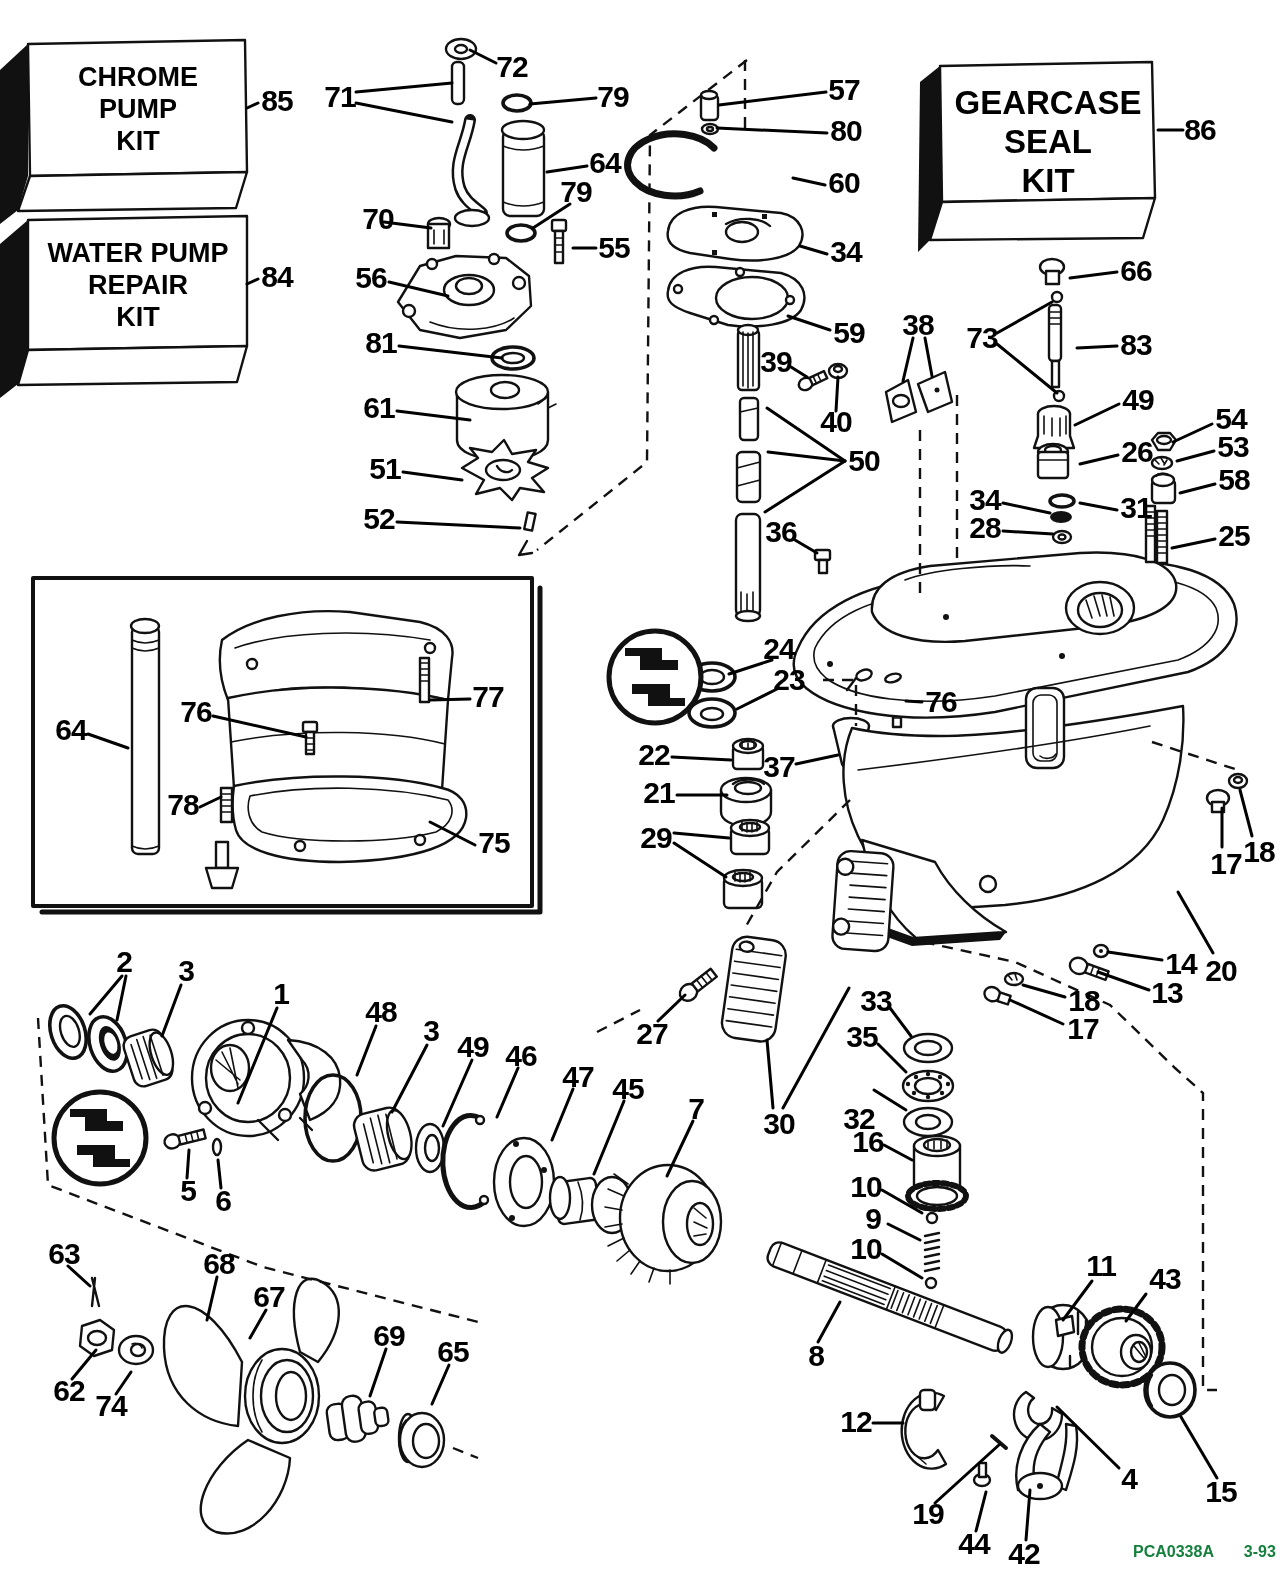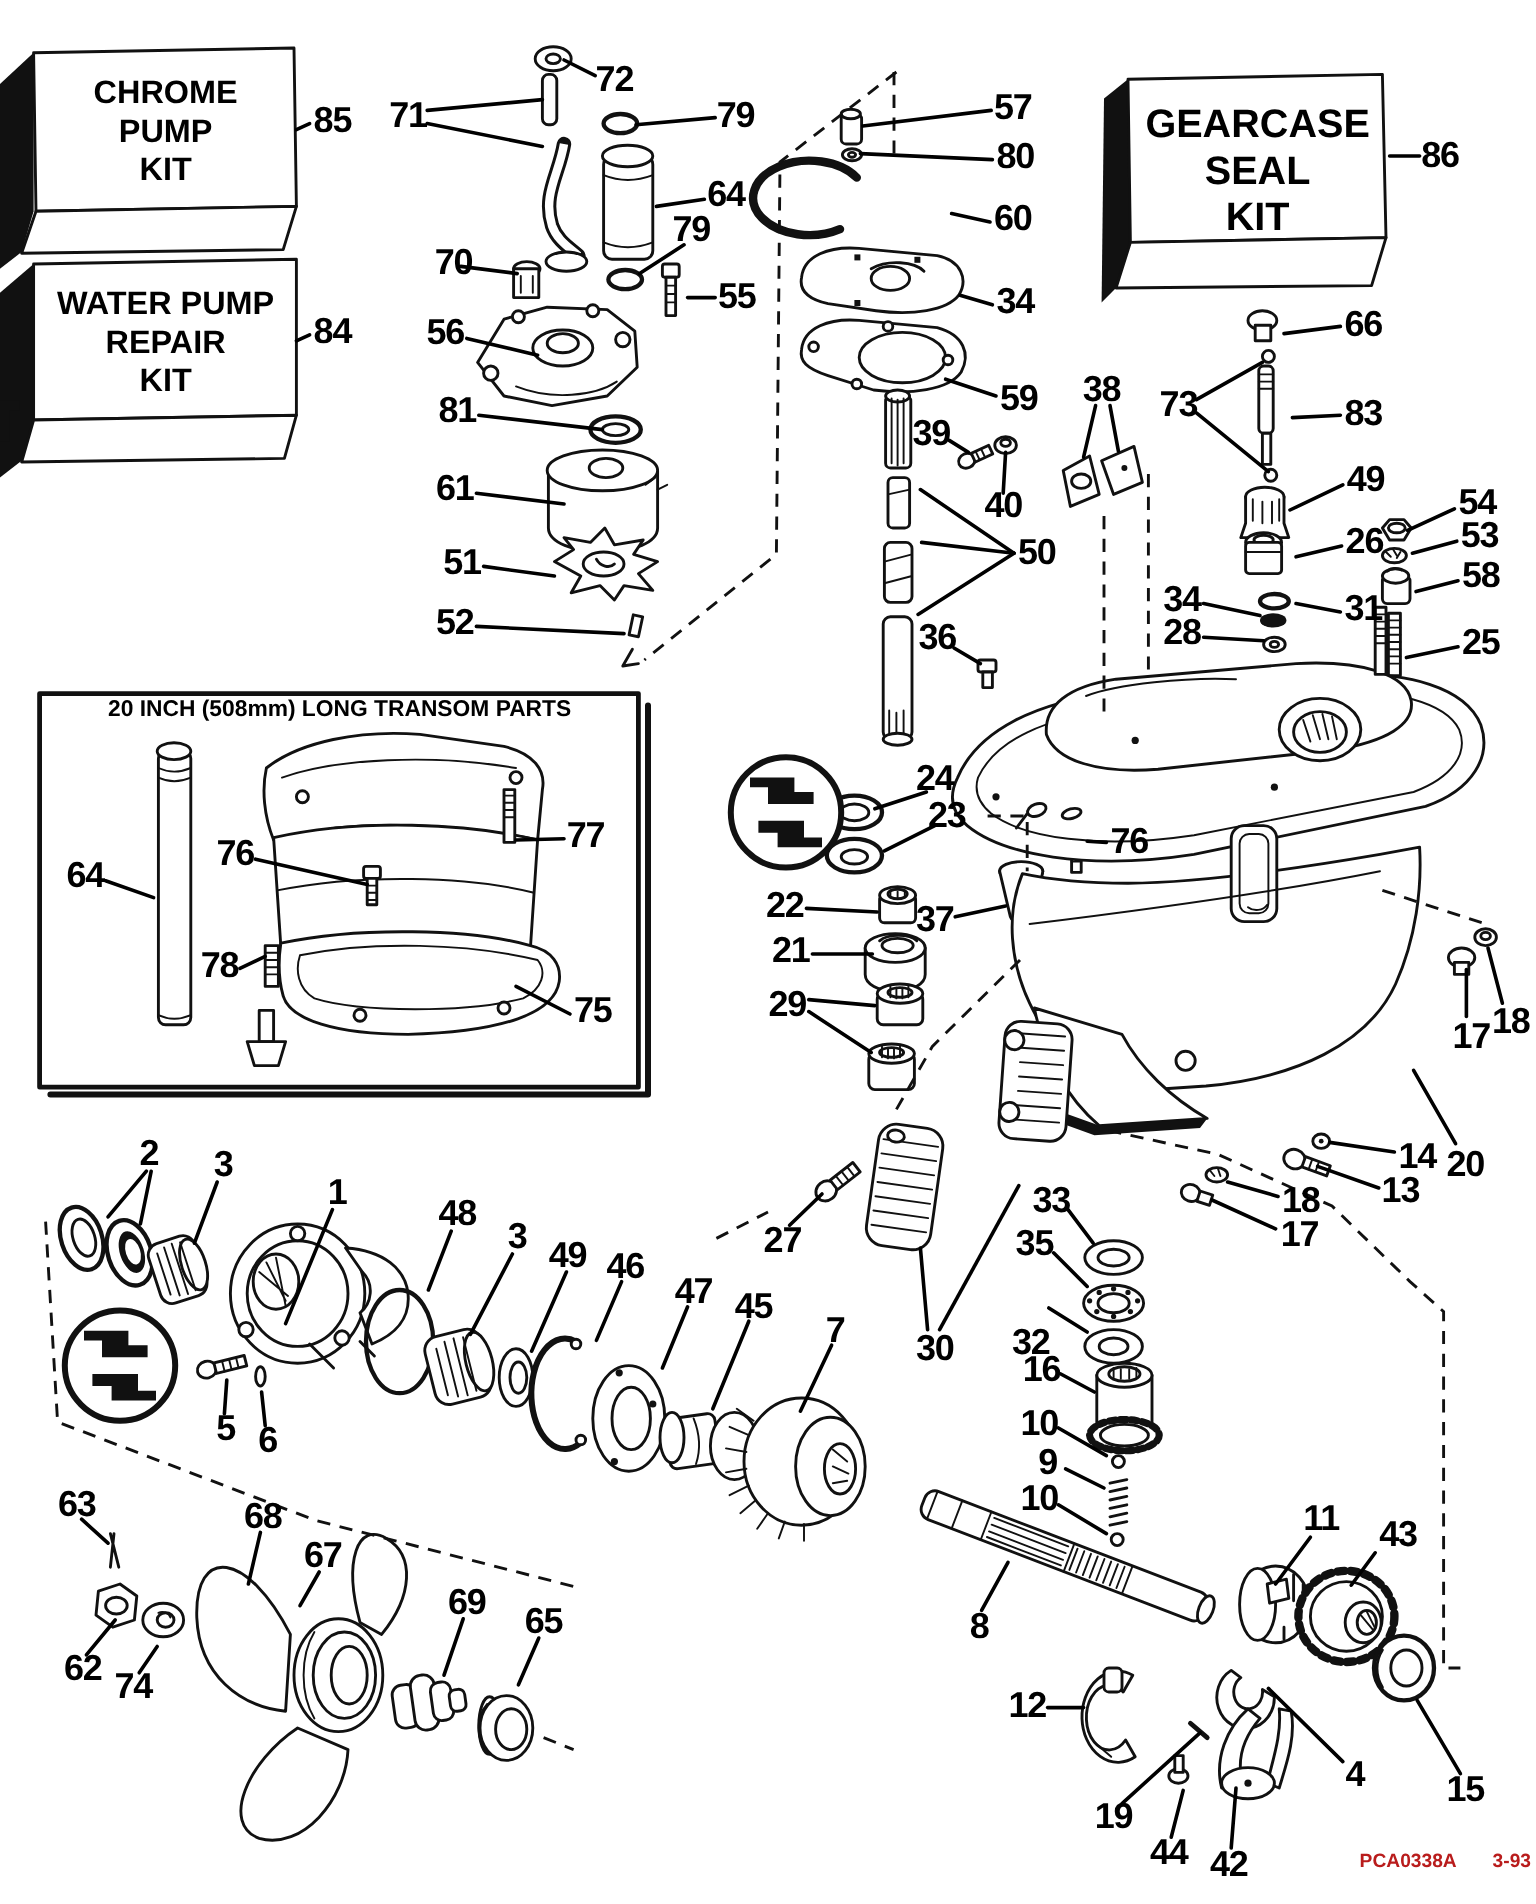--- a/index.html
+++ b/index.html
@@ -16,21 +16,21 @@
   .callout{position:absolute;transform:translate(-50%,-50%);font-weight:bold;font-size:30px;
            color:#000;letter-spacing:-1px;white-space:nowrap;line-height:1;}
   .kit-text{position:absolute;text-align:center;font-weight:bold;color:#000;line-height:1.18;}
   .kit-text div{white-space:nowrap;}
   #kit1-text,#kit2-text{left:30px;width:216px;font-size:27px;}
   #kit1-text{top:62px;}
   #kit2-text{top:238px;}
   #kit3-text{left:944px;top:84px;width:208px;font-size:33px;}
   #transom-title{position:absolute;left:40px;top:581px;width:486px;text-align:center;
                  font-weight:bold;font-size:19px;color:#000;white-space:nowrap;}
-  #footer-code{position:absolute;left:1133px;top:1543px;font-weight:bold;font-size:16px;color:#b91c1c;}
+  #footer-code{position:absolute;left:1133px;top:1543px;font-weight:bold;font-size:16px;color:#15803d;}
   #footer-code span{margin-right:0;}
   #footer-code .date{margin-left:26px;}
   #callout-layer{position:absolute;left:0;top:0;width:100%;height:100%;pointer-events:none;}
 </style>
 </head>
 <body>
 
 <div id="canvas">
 
 <svg id="art-svg" width="1280" height="1587" viewBox="0 0 1280 1587" xmlns="http://www.w3.org/2000/svg">
@@ -711,21 +711,20 @@
   <div>WATER PUMP</div>
   <div>REPAIR</div>
   <div>KIT</div>
 </div>
 <div class="kit-text" id="kit3-text">
   <div>GEARCASE</div>
   <div>SEAL</div>
   <div>KIT</div>
 </div>
 
-<div id="transom-title">20 INCH (508mm) LONG TRANSOM PARTS</div>
 
 <div id="footer-code">
   <span>PCA0338A</span>
   <span class="date">3-93</span>
 </div>
 
 <div id="callout-layer">
       <div class="callout" style="left: 277px; top: 101px;">85</div>
       <div class="callout" style="left: 277px; top: 277px;">84</div>
       <div class="callout" style="left: 1200px; top: 130px;">86</div>

